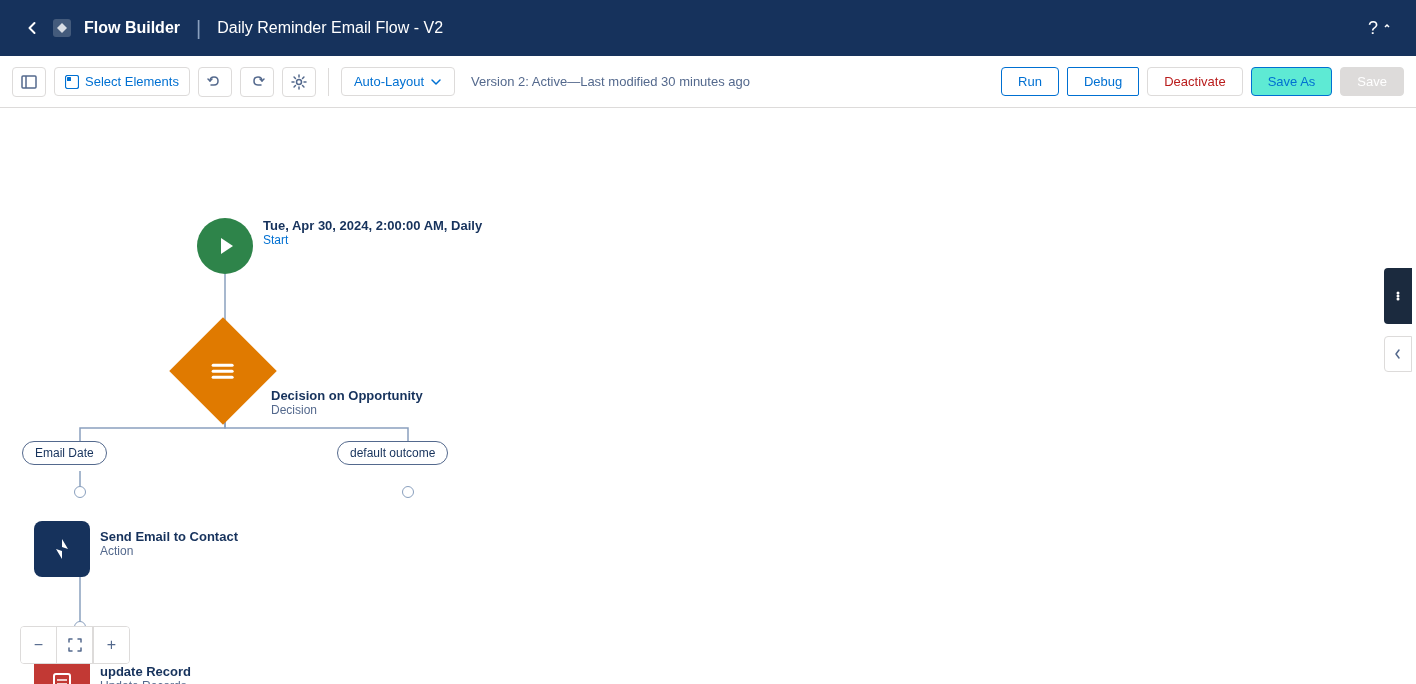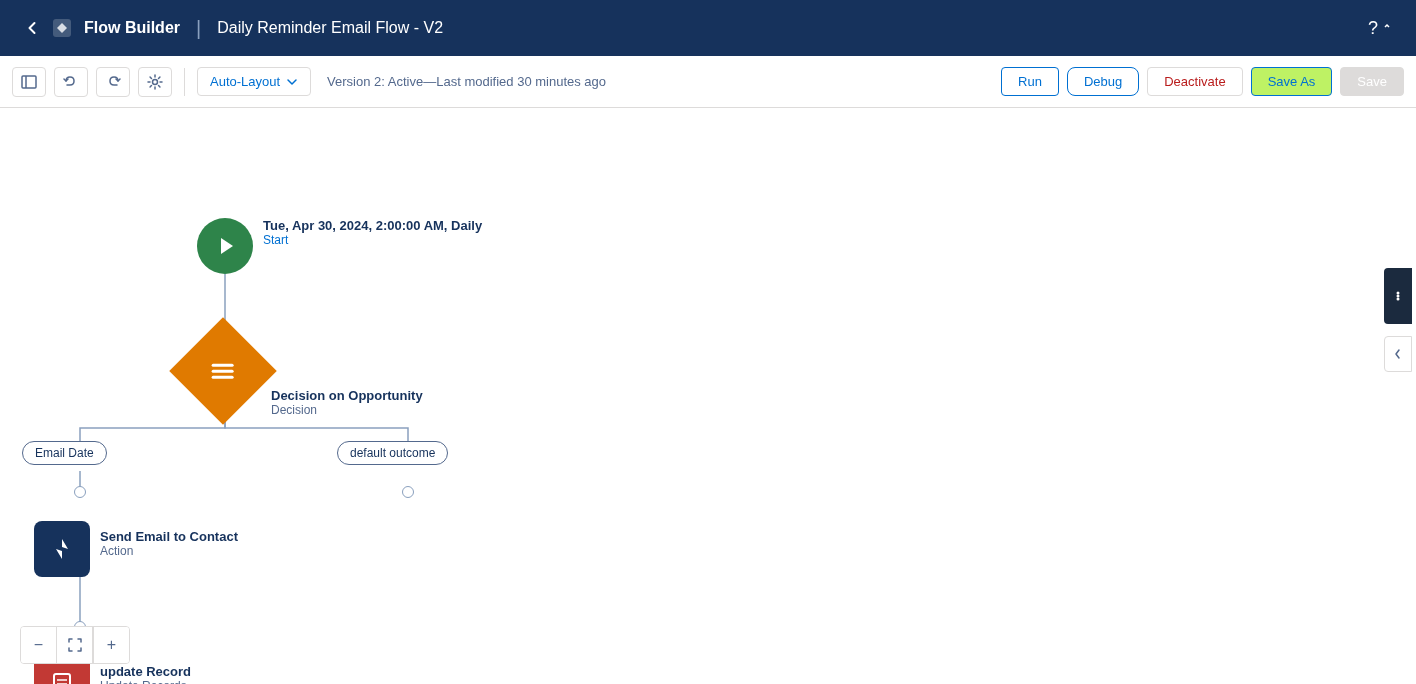--- a/index.html
+++ b/index.html
@@ -54,27 +54,27 @@
     .auto-layout-btn {
       display: flex; align-items: center; gap: 6px; border: 1px solid #dddbda; border-radius: 4px; padding: 6px 12px; cursor: pointer; font-size: 13px; color: #0070d2; background: #fff;
     }
     .version-info {
       font-size: 13px; color: #54698d; margin-left: 8px; flex: 1;
     }
     .btn-run {
       background: #fff; border: 1px solid #0070d2; border-radius: 4px; padding: 6px 16px; cursor: pointer; font-size: 13px; color: #0070d2; font-weight: 500;
     }
     .btn-debug {
-      background: #fff; border: 1px solid #0070d2; border-radius: 8px; padding: 6px 16px; cursor: pointer; font-size: 13px; color: #0070d2; font-weight: 500;
+      background: #fff; border: 1px solid #0070d2; border-radius: 2px; padding: 6px 16px; cursor: pointer; font-size: 13px; color: #0070d2; font-weight: 500;
     }
     .btn-deactivate {
       background: #fff; border: 1px solid #dddbda; border-radius: 4px; padding: 6px 16px; cursor: pointer; font-size: 13px; color: #b91c1c; font-weight: 500;
     }
     .btn-save-as {
-      background: #bef264; border: 1px solid #0070d2; border-radius: 4px; padding: 6px 16px; cursor: pointer; font-size: 13px; color: #0070d2; font-weight: 500;
+      background: #5eead4; border: 1px solid #0070d2; border-radius: 4px; padding: 6px 16px; cursor: pointer; font-size: 13px; color: #0070d2; font-weight: 500;
     }
     .btn-save {
       background: #dddbda; border: 1px solid #dddbda; border-radius: 4px; padding: 6px 16px; cursor: pointer; font-size: 13px; color: #fff; font-weight: 500;
     }
 
     
     .canvas-area {
       position: relative;
       width: 100%;
       height: calc(684px - 56px - 52px);
@@ -249,20 +249,27 @@
   </button>
 </div>
 
 <div class="toolbar">
   <button class="toolbar-btn icon-only">
     <svg width="16" height="16" viewBox="0 0 16 16" fill="none">
       <rect x="1" y="2" width="14" height="12" rx="1" stroke="#54698d" stroke-width="1.5"></rect>
       <line x1="5" y1="2" x2="5" y2="14" stroke="#54698d" stroke-width="1.5"></line>
     </svg>
   </button>
+  <button class="toolbar-btn">
+    <svg width="14" height="14" viewBox="0 0 14 14" fill="none">
+      <rect x="0.5" y="0.5" width="13" height="13" rx="2" stroke="#0070d2" stroke-width="1.2"></rect>
+      <rect x="2" y="2" width="4" height="4" rx="0.5" fill="#0070d2"></rect>
+    </svg>
+    <span>Select Elements</span>
+  </button>
   <button class="toolbar-btn icon-only">
     <svg width="16" height="16" viewBox="0 0 16 16" fill="none">
         <path d="M3 7 Q3 3 7 3 Q11 3 11 7 Q11 11 7 11 L4 11" stroke="#54698d" stroke-width="1.5" fill="none" stroke-linecap="round"></path>
         <path d="M3 7 L1 5 M3 7 L5 5" stroke="#54698d" stroke-width="1.5" fill="none" stroke-linecap="round" stroke-linejoin="round"></path>
       </svg>
   </button>
   <button class="toolbar-btn icon-only">
     <svg width="16" height="16" viewBox="0 0 16 16" fill="none">
         <path d="M13 7 Q13 3 9 3 Q5 3 5 7 Q5 11 9 11 L12 11" stroke="#54698d" stroke-width="1.5" fill="none" stroke-linecap="round"></path>
         <path d="M13 7 L15 5 M13 7 L11 5" stroke="#54698d" stroke-width="1.5" fill="none" stroke-linecap="round" stroke-linejoin="round"></path>

